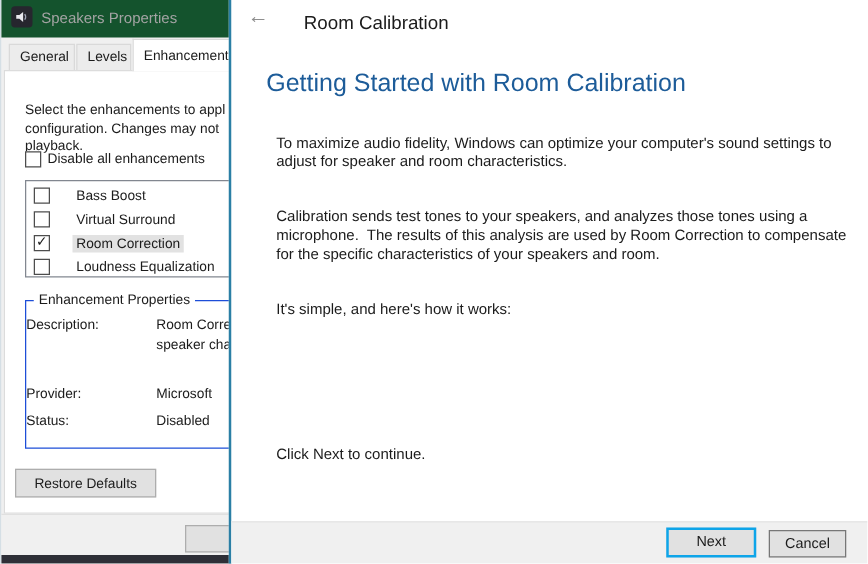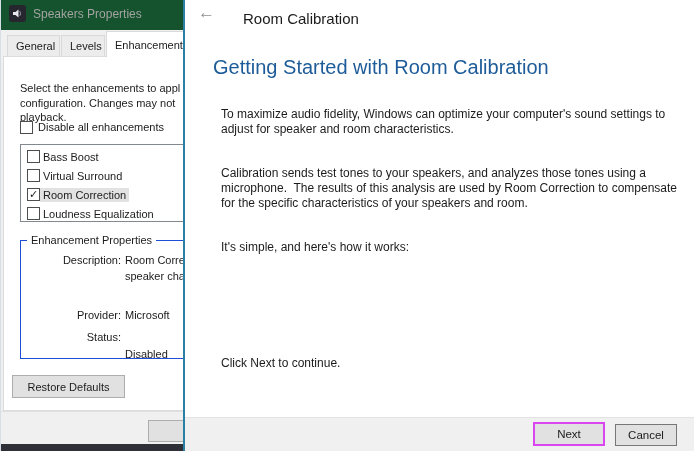--- a/index.html
+++ b/index.html
@@ -15,48 +15,48 @@
   .titlebar .wtext { position:absolute; left:32px; top:7px; font-size:12px; color:#a3a3a3; white-space:nowrap; }
 
   .tab { position:absolute; top:35px; height:22px; background:#ececec; border:1px solid #d9d9d9; font-size:11px; color:#1b1b1b; text-align:center; line-height:20px; padding:0 8px; }
   .tab.active { top:31px; height:26px; background:#fff; border-bottom:none; line-height:26px; z-index:3; }
 
   .page { position:absolute; left:2px; top:56px; width:183px; height:355px; background:#fff; border:1px solid #dcdcdc; }
   .intro { position:absolute; left:16px; top:24px; font-size:11px; color:#1b1b1b; line-height:14.5px; white-space:nowrap; }
   .cb { display:inline-block; width:13px; height:13px; background:#fff; border:1px solid #4d4d4d; font-size:11px; line-height:11px; text-align:center; color:#1b1b1b; vertical-align:middle; flex:0 0 13px; }
   .cbrow { position:absolute; left:16px; top:64px; display:flex; align-items:flex-start; gap:5px; font-size:11px; color:#1b1b1b; white-space:nowrap; }
   .listbox { position:absolute; left:16px; top:87px; width:166px; height:78px; background:#fff; border:1px solid #828790; overflow:hidden; padding-top:2px; }
-  .lrow { display:flex; align-items:center; gap:0; height:19px; padding-left:6px; font-size:11px; color:#1b1b1b; white-space:nowrap; }
+  .lrow { display:flex; align-items:center; gap:18px; height:19px; padding-left:6px; font-size:11px; color:#1b1b1b; white-space:nowrap; }
   .lrow .lbl { padding:1px 3px; }
   .lrow.selected .lbl { background:#e2e2e2; }
 
   .groupbox { position:absolute; left:16px; top:183px; width:168px; height:119px; border:1px solid #1d4ed8; }
   .legend { position:absolute; left:6px; top:-7px; background:#fff; padding:0 4px; font-size:11px; color:#1b1b1b; white-space:nowrap; }
-  .gb-label { position:absolute; left:0; width:100px; text-align:right; font-size:11px; color:#1b1b1b; white-space:nowrap; }
+  .gb-label { position:absolute; left:0; width:100px; font-size:11px; color:#1b1b1b; white-space:nowrap; }
   .gb-value { position:absolute; left:104px; font-size:11px; color:#1b1b1b; white-space:nowrap; }
 
   .btn { background:#e1e1e1; border:1px solid #adadad; font-size:11px; color:#1b1b1b; font-family:inherit; }
   .restore-btn { position:absolute; left:8px; top:318px; width:113px; height:23px; }
   .lfooter { position:absolute; left:0; top:411px; width:185px; height:34px; background:#f0f0f0; border-top:1px solid #e0e0e0; }
   .partial-btn { position:absolute; left:147px; top:8px; width:60px; height:22px; }
   .darkstrip { position:absolute; left:0; top:444px; width:185px; height:7px; background:#2e2f37; }
 
   
   .wizard { position:absolute; left:183px; top:0; width:511px; height:451px; background:#fff; border-left:2px solid #2b7fa5; z-index:5; overflow:hidden; }
   .back-icon { position:absolute; left:13px; top:3px; font-size:17px; color:#8f8f8f; cursor:default; }
   .wiz-title { position:absolute; left:58px; top:10px; font-size:15px; color:#1b1b1b; white-space:nowrap; }
   .wiz-heading { position:absolute; left:28px; top:56px; font-size:20px; font-weight:400; color:#1d5c99; white-space:nowrap; }
   .wiz-p { position:absolute; left:36px; width:462px; font-size:12px; line-height:15px; color:#1b1b1b; white-space:pre-wrap; }
   .p1 { top:107px; }
   .p2 { top:166px; }
   .how { top:240px; }
   .steps { position:absolute; left:58px; top:267px; font-size:11.5px; line-height:18px; color:#1b1b1b; white-space:nowrap; }
   .clicknext { top:356px; }
   .wfooter { position:absolute; left:0; top:417px; width:511px; height:34px; background:#f0f0f0; border-top:1px solid #e3e3e3; }
-  .next-btn { position:absolute; left:348px; top:4px; width:72px; height:24px; background:#e1e1e1; border:2px solid #d946ef; font-size:11.5px; font-family:inherit; color:#1b1b1b; }
+  .next-btn { position:absolute; left:348px; top:4px; width:72px; height:24px; background:#e1e1e1; border:2px solid #0ea5e9; font-size:11.5px; font-family:inherit; color:#1b1b1b; }
   .cancel-btn { position:absolute; left:430px; top:6px; width:62px; height:22px; background:#e1e1e1; border:1px solid #777; font-size:11.5px; font-family:inherit; color:#1b1b1b; }
 </style>
 </head>
 <body>
 
 <div class="stage">
 
   <div class="spk-win">
     <div class="titlebar">
       <span class="app-icon">
@@ -104,21 +104,21 @@
       </div>
 
       <div class="groupbox">
         <span class="legend">Enhancement Properties</span>
         <span class="gb-label" style="top:13px;">Description:</span>
         <span class="gb-value" style="top:13px;">Room Correct</span>
         <span class="gb-value" style="top:29px;">speaker chara</span>
         <span class="gb-label" style="top:68px;">Provider:</span>
         <span class="gb-value" style="top:68px;">Microsoft</span>
         <span class="gb-label" style="top:90px;">Status:</span>
-        <span class="gb-value" style="top:90px;margin-top:17px;">Disabled</span>
+        <span class="gb-value" style="top:90px;">Disabled</span>
       </div>
 
       <button class="btn restore-btn">Restore Defaults</button>
     </div>
 
     <div class="lfooter">
       <button class="btn partial-btn"></button>
     </div>
     <div class="darkstrip"></div>
   </div>

